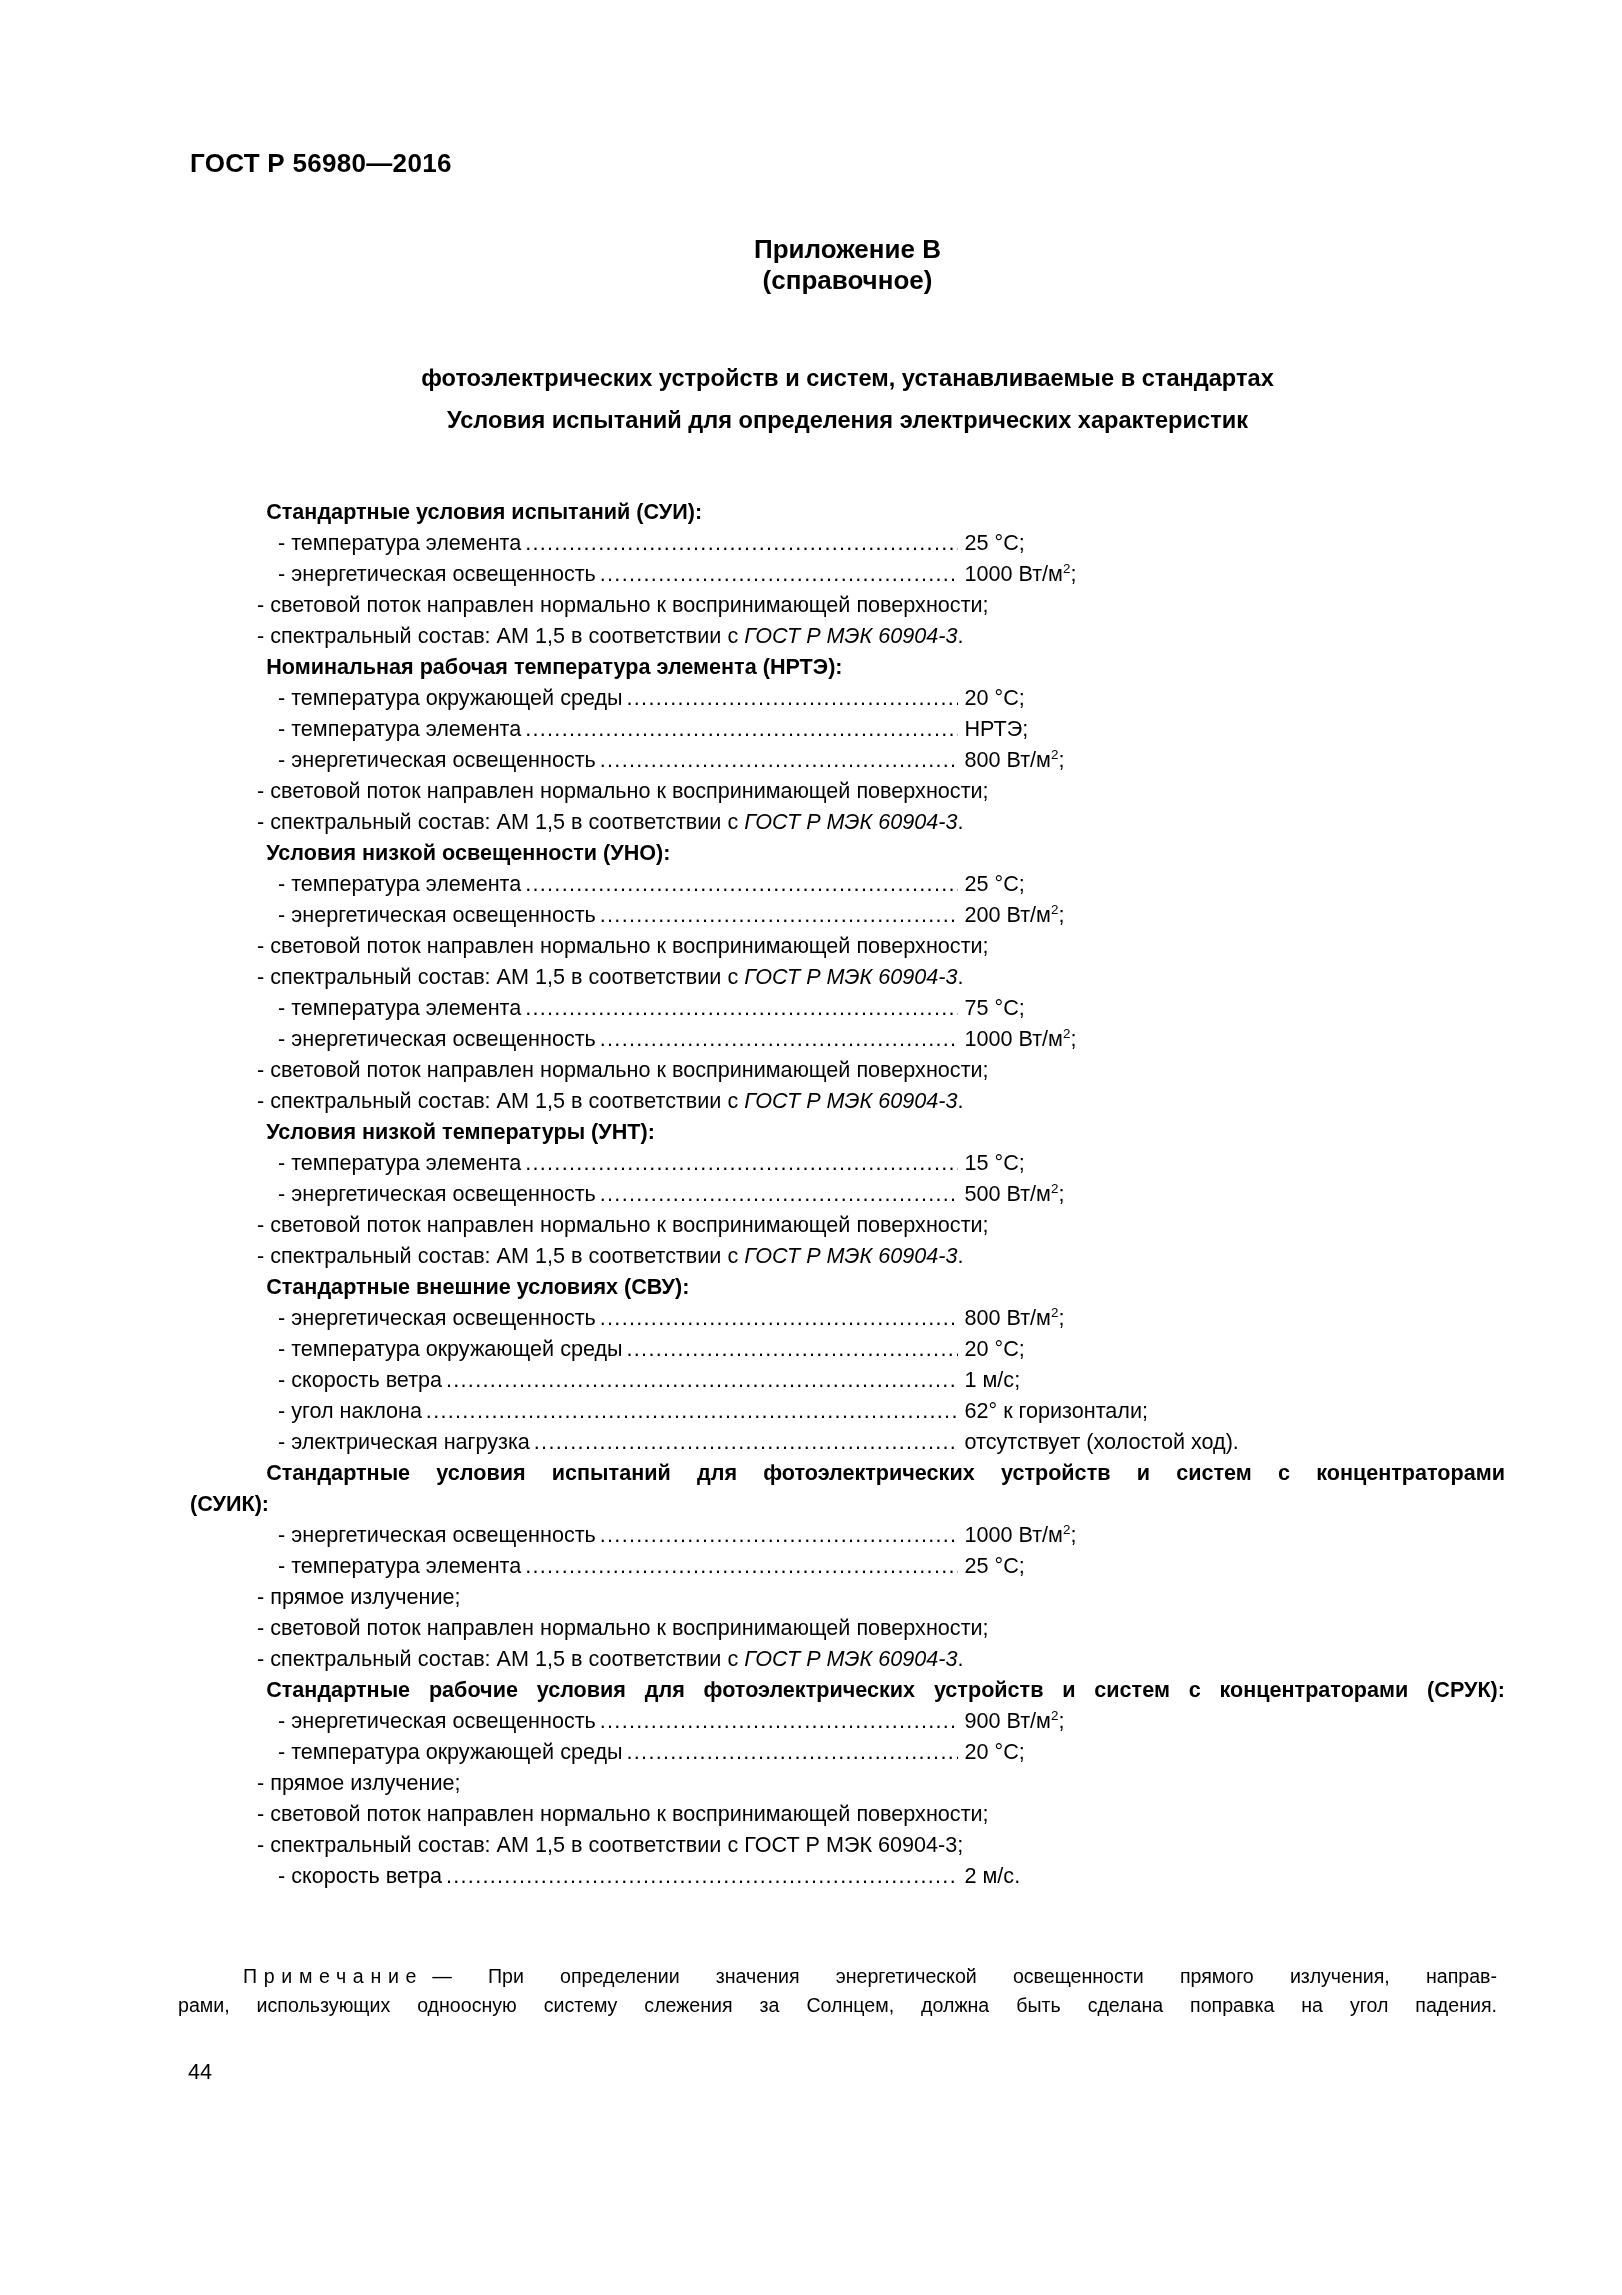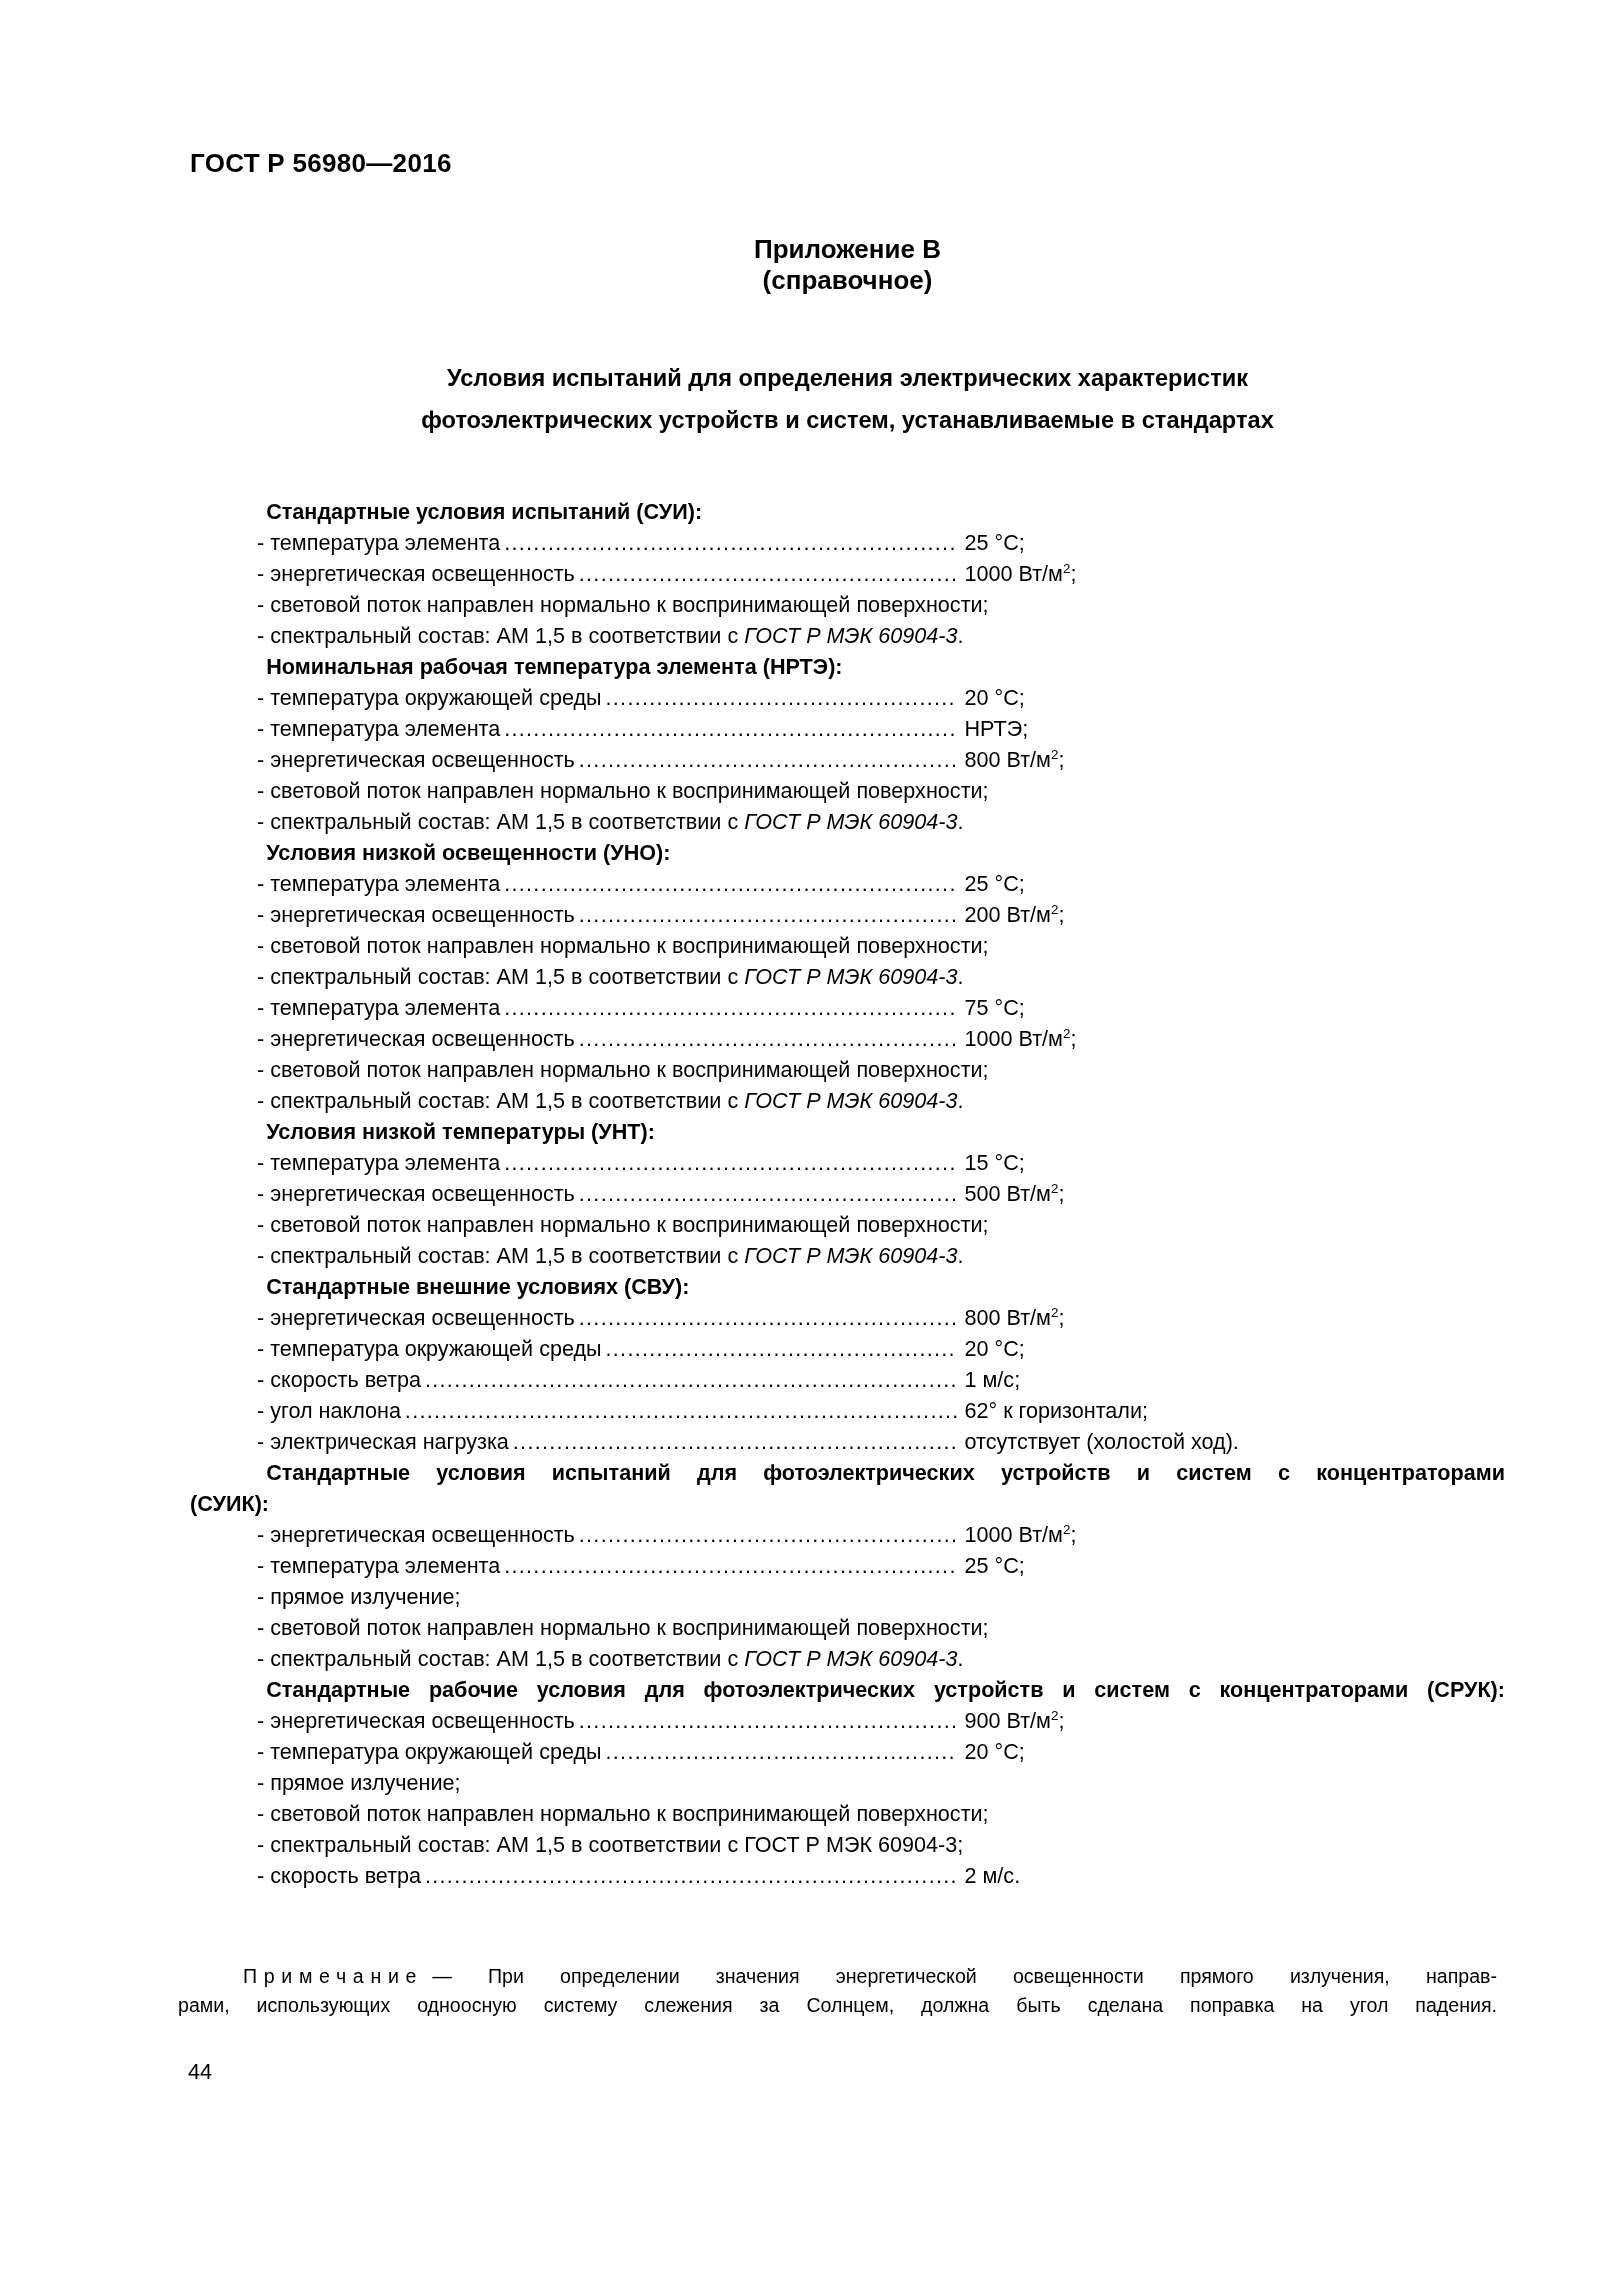--- a/index.html
+++ b/index.html
@@ -26,21 +26,21 @@
   }
   .list{
     position:absolute;left:257px;top:496px;width:1248px;
     font-size:21.6px;line-height:31px;
   }
   .title-line{font-weight:bold;padding-left:9.2px;}
   .jl{text-align:justify;text-align-last:justify;}
   .outdent{margin-left:-67px;padding-left:0;}
   .row{display:flex;}
   .c1{flex:0 0 701px;display:flex;min-width:0;}
-  .lbl{white-space:nowrap;}
+  .lbl{white-space:nowrap;margin-left:21px;}
   .dots{flex:1 1 auto;overflow:hidden;white-space:nowrap;margin-left:3.9px;letter-spacing:1.3px;}
   .dots::after{content:"..................................................................................................................................................................................................";}
   .val{white-space:nowrap;padding-left:6.5px;}
   .val sup{font-size:62%;line-height:0;vertical-align:super;}
   .plain-row{white-space:nowrap;}
   .ref-row{white-space:nowrap;}
   .ref-italic{font-style:italic;}
   .note{
     position:absolute;left:178px;top:1962px;width:1319px;
     font-size:19.6px;line-height:29.4px;
@@ -59,22 +59,22 @@
 <div class="page">
 
   <div class="doc-code">ГОСТ Р 56980—2016</div>
 
   <div class="appendix">
     <div>Приложение В</div>
     <div>(справочное)</div>
   </div>
 
   <div class="doc-title">
+    <div>фотоэлектрических устройств и систем, устанавливаемые в стандартах</div>
     <div>Условия испытаний для определения электрических характеристик</div>
-    <div>фотоэлектрических устройств и систем, устанавливаемые в стандартах</div>
   </div>
 
   <div class="list" id="sections-root">
       <div class="section">
         <div class="title-line">Стандартные условия испытаний (СУИ):</div>
         <div class="row">
           <span class="c1">
             <span class="lbl">- температура элемента</span>
             <span class="dots"></span>
           </span>

